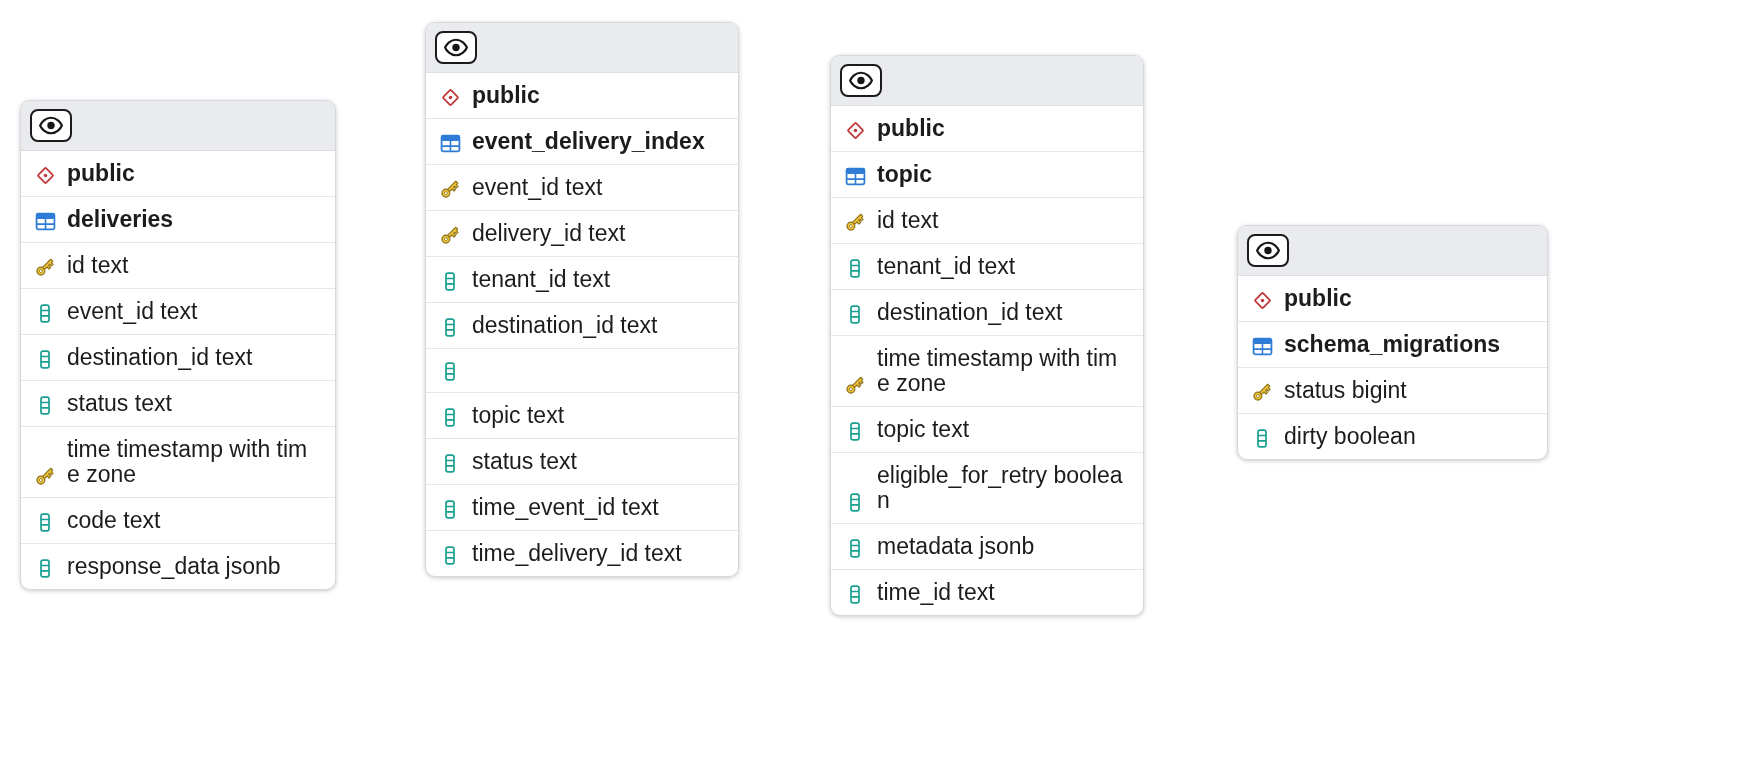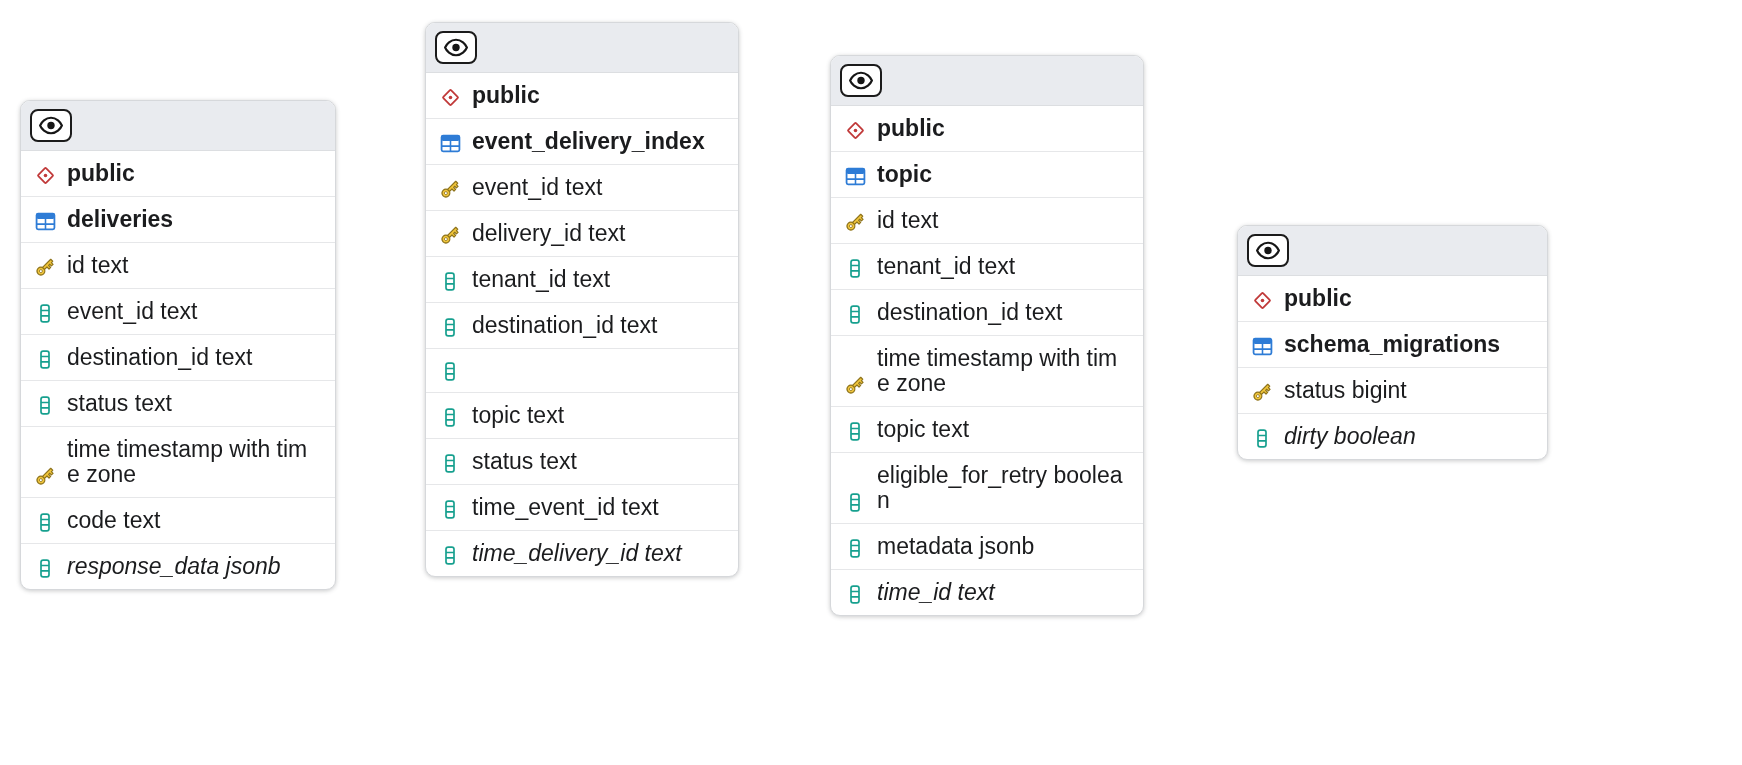--- a/index.html
+++ b/index.html
@@ -38,21 +38,21 @@
   .row {
     display: flex;
     align-items: flex-end;
     gap: 11px;
     padding: 10px 16px 10px 13px;
     border-bottom: 1px solid #e6e7e9;
     font-size: 23px;
     line-height: 25px;
     color: #1b1c1e;
   }
-  .row:last-child { border-bottom: none; font-style: italic; }
+  .row:last-child { border-bottom: none; }
   .row .icon {
     flex: 0 0 auto;
     width: 22px;
     display: flex;
     justify-content: center;
     margin-top: 2px;
   }
   .row.bold .label { font-weight: 700; }
   .label {
     word-break: break-all;

